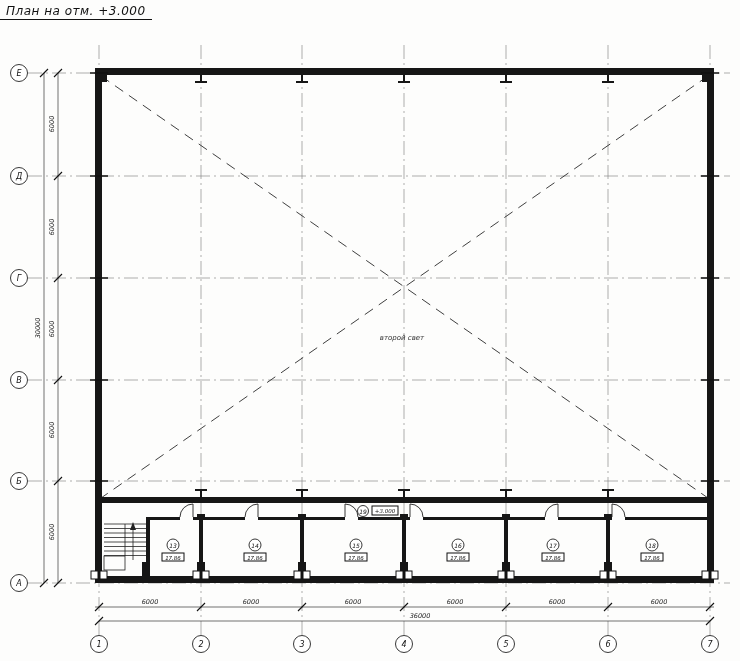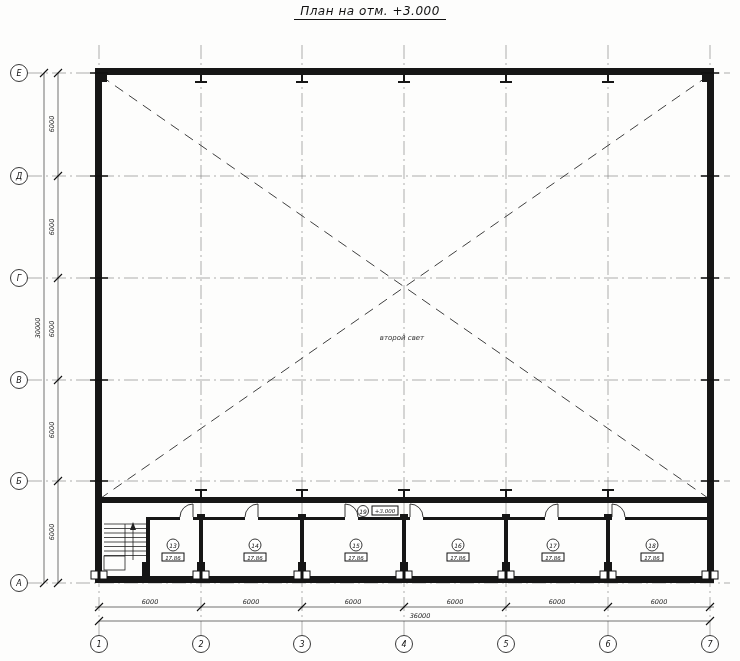--- a/index.html
+++ b/index.html
@@ -1,18 +1,18 @@
 <!DOCTYPE html>
 <html><head>
 <meta charset="utf-8">
 <style>
   html,body{margin:0;padding:0;background:#f7f7f5;}
   #canvas{position:relative;width:740px;height:661px;background:#fdfdfc;overflow:hidden;
           font-family:"DejaVu Sans",sans-serif;}
-  #plan-title{position:absolute;top:4px;left:0;width:740px;text-align:center;
+  #plan-title{position:absolute;top:4px;left:0;width:740px;
               font:italic 12px "DejaVu Sans",sans-serif;letter-spacing:.5px;color:#111;}
   #plan-title span{border-bottom:1px solid #111;padding:0 6px 1px 6px;}
   svg{position:absolute;top:0;left:0;}
   .grid{stroke:#8a8a8a;stroke-width:.7;stroke-dasharray:14 4 2 4;fill:none;}
   .wall{fill:#161616;stroke:none;}
   .diag{stroke:#2a2a2a;stroke-width:.9;stroke-dasharray:10 7;fill:none;}
   .dimline{stroke:#333;stroke-width:.7;fill:none;}
   .tick{stroke:#111;stroke-width:1.1;fill:none;}
   .coltick{stroke:#111;stroke-width:1.5;fill:none;}
   .dimtxt{font:italic 6.5px "DejaVu Sans",sans-serif;fill:#222;}

